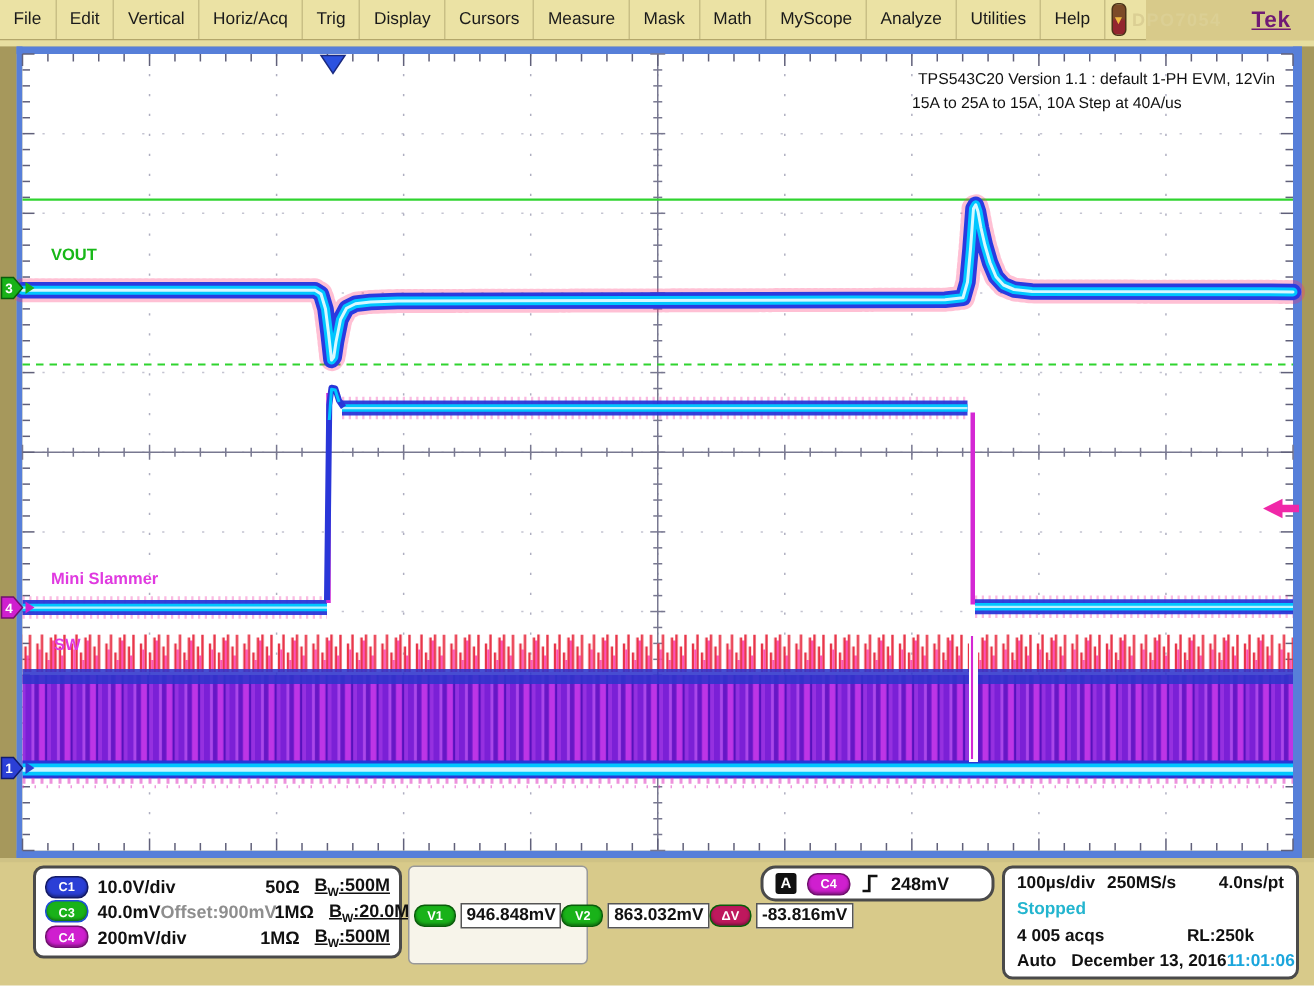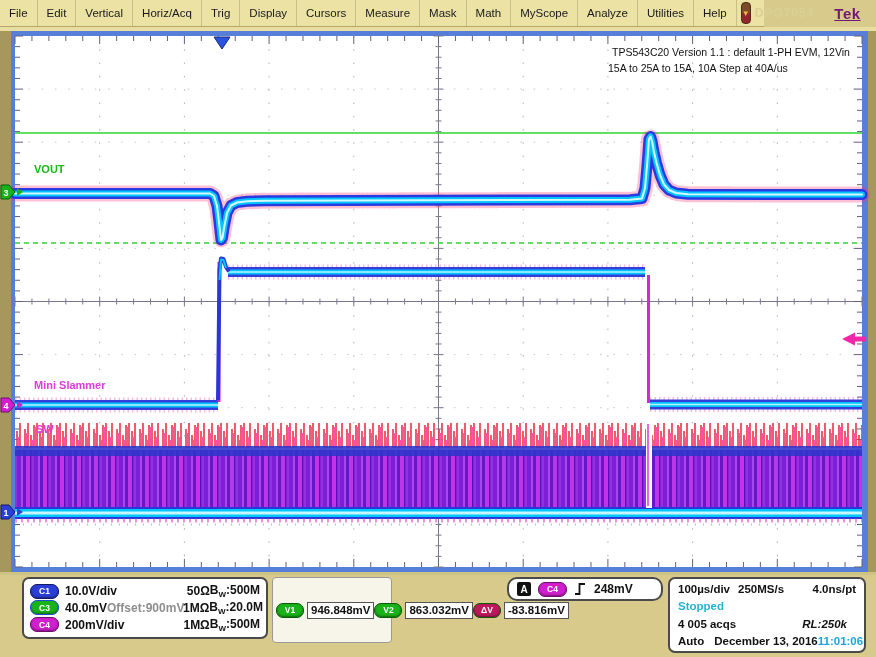--- a/index.html
+++ b/index.html
@@ -20,21 +20,21 @@
 
   
   .readouts{position:absolute;left:0;top:575px;width:876px;height:82px;}
   .box{position:absolute;background:#fff;border:2px solid #4a4a4a;border-radius:7px;box-sizing:border-box;}
   .pill{width:27px;height:13px;border-radius:7px;color:#fff;font-size:8.5px;font-weight:bold;display:flex;align-items:center;justify-content:center;box-shadow:inset 0 -1px 2px rgba(0,0,0,.4);flex:none;}
   .vbox{left:22px;top:2px;width:246px;height:62px;padding:4px 6px;display:flex;flex-direction:column;justify-content:space-between;}
   .vrow{display:flex;align-items:center;font-size:12px;font-weight:bold;color:#111;white-space:nowrap;}
   .col-scale{width:78px;margin-left:6px;}
   .col-off{width:76px;color:#8e8e8e;}
   .col-imp{width:40px;text-align:right;}
-  .col-bw{}
+  .col-bw{margin-left:10px;text-decoration:underline;}
   .col-bw sub{font-size:8px;}
   .mbox{left:272px;top:2px;width:112px;height:60px;border:1px solid #999;border-radius:4px;background:#f7f4ea;padding:2px 3px;display:flex;flex-direction:row;justify-content:space-between;}
   .mrow{display:flex;align-items:center;gap:3px;}
   .mcell{flex:1;border:1px solid #555;background:#fff;font-size:11.5px;font-weight:bold;color:#111;padding:0 3px;height:15px;line-height:15px;white-space:nowrap;}
   .tbox{left:507px;top:2px;width:156px;height:24px;display:flex;align-items:center;gap:7px;padding:0 8px;border-radius:10px;font-size:12px;font-weight:bold;color:#111;}
   .asq{width:14px;height:14px;background:#111;color:#fff;font-size:10px;font-weight:bold;display:flex;align-items:center;justify-content:center;border-radius:2px;flex:none;}
   .hbox{left:668px;top:2px;width:198px;height:76px;padding:4px 8px;display:flex;flex-direction:column;justify-content:space-between;}
   .hrow{display:flex;font-size:11.5px;font-weight:bold;color:#111;align-items:baseline;white-space:nowrap;}
   .gap8{margin-left:8px;}
   .pushR{margin-left:auto;}
@@ -540,21 +540,21 @@
       <div class="hrow">
         <span>100µs/div</span>
         <span class="gap8">250MS/s</span>
         <span class="pushR">4.0ns/pt</span>
       </div>
       <div class="hrow">
         <span class="stopped">Stopped</span>
       </div>
       <div class="hrow">
         <span>4 005 acqs</span>
-        <span class="pushR" style="margin-right:9px;font-style:italic;">RL:250k</span>
+        <span class="pushR" style="margin-right:20px;">RL:250k</span>
       </div>
       <div class="hrow">
         <span>Auto</span>
         <span style="margin-left:10px;">December 13, 2016</span>
         <span class="pushR timec">11:01:06</span>
       </div>
     </div>
   </div>
 </div>
 

